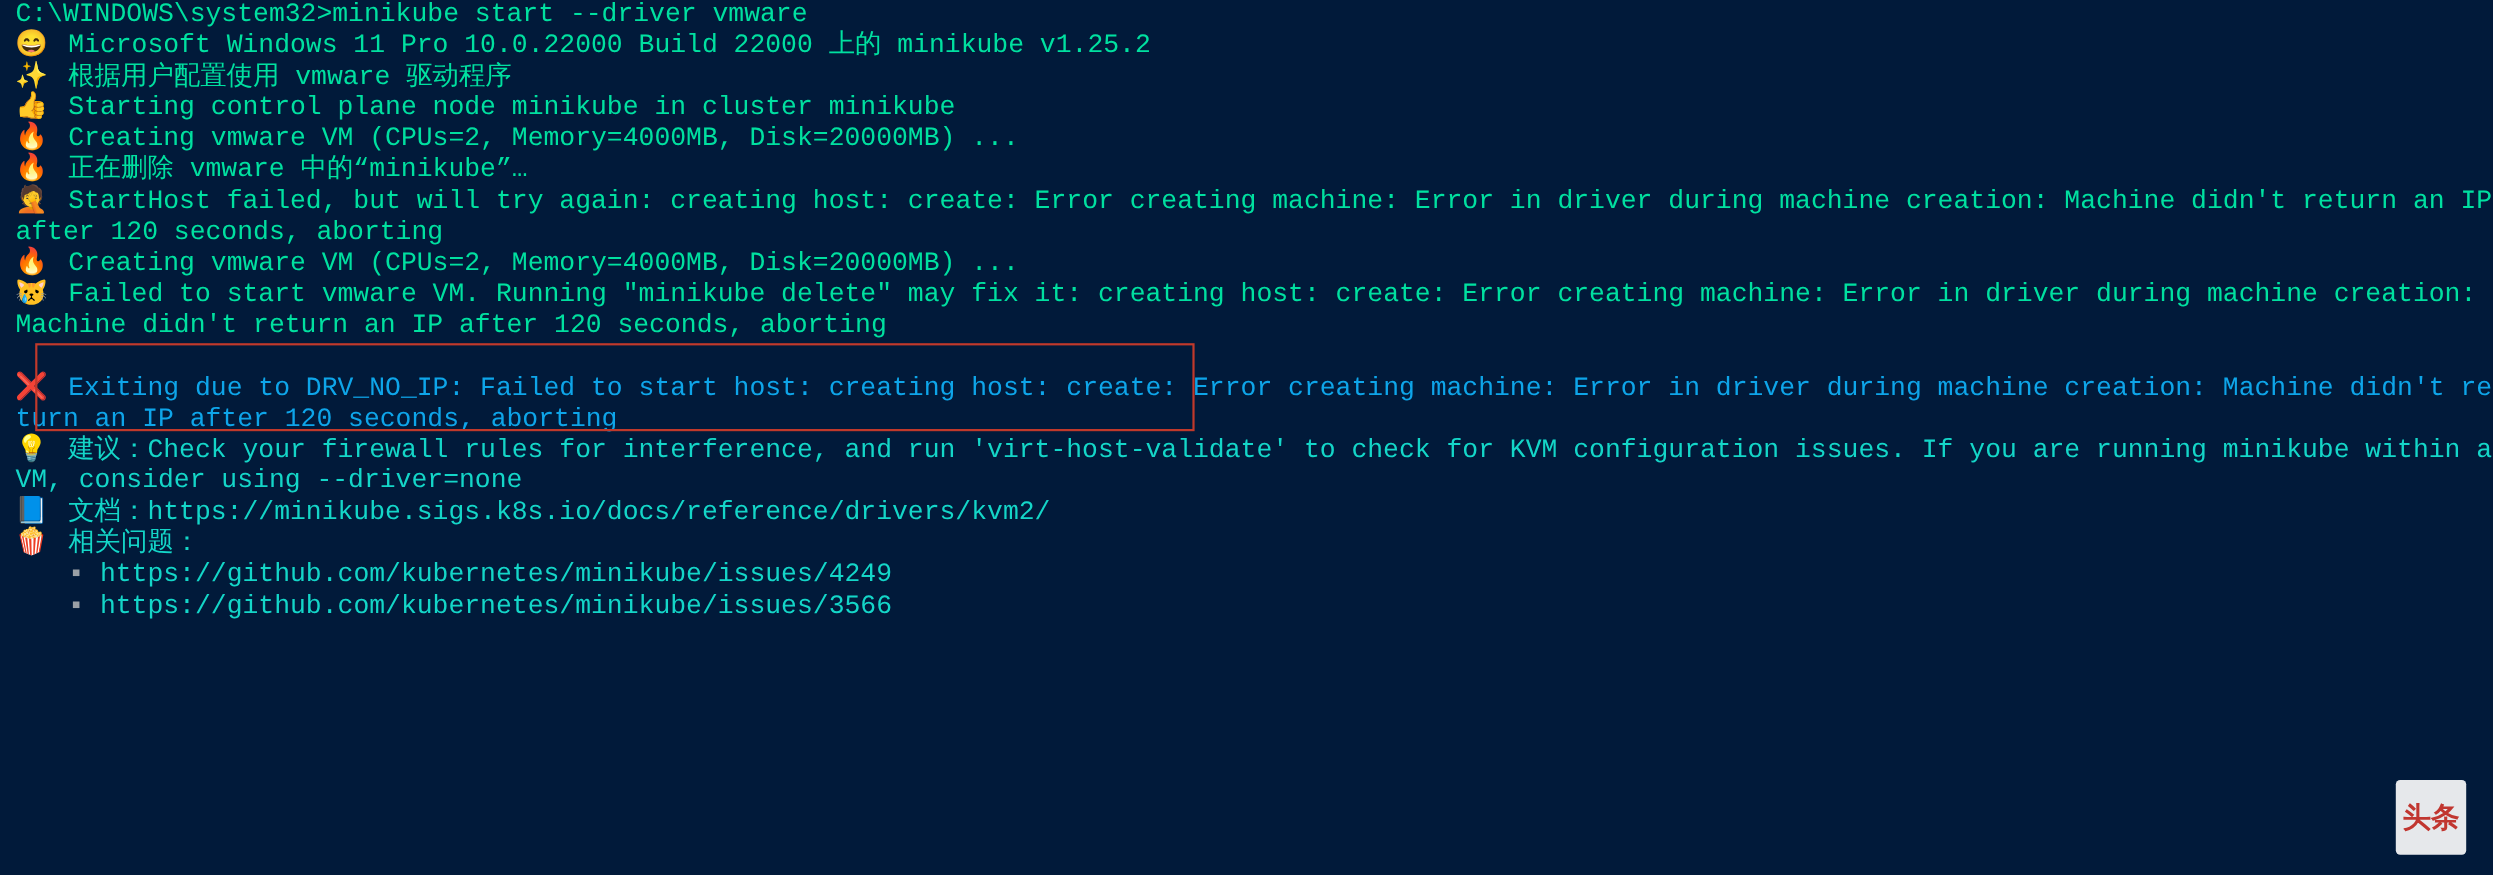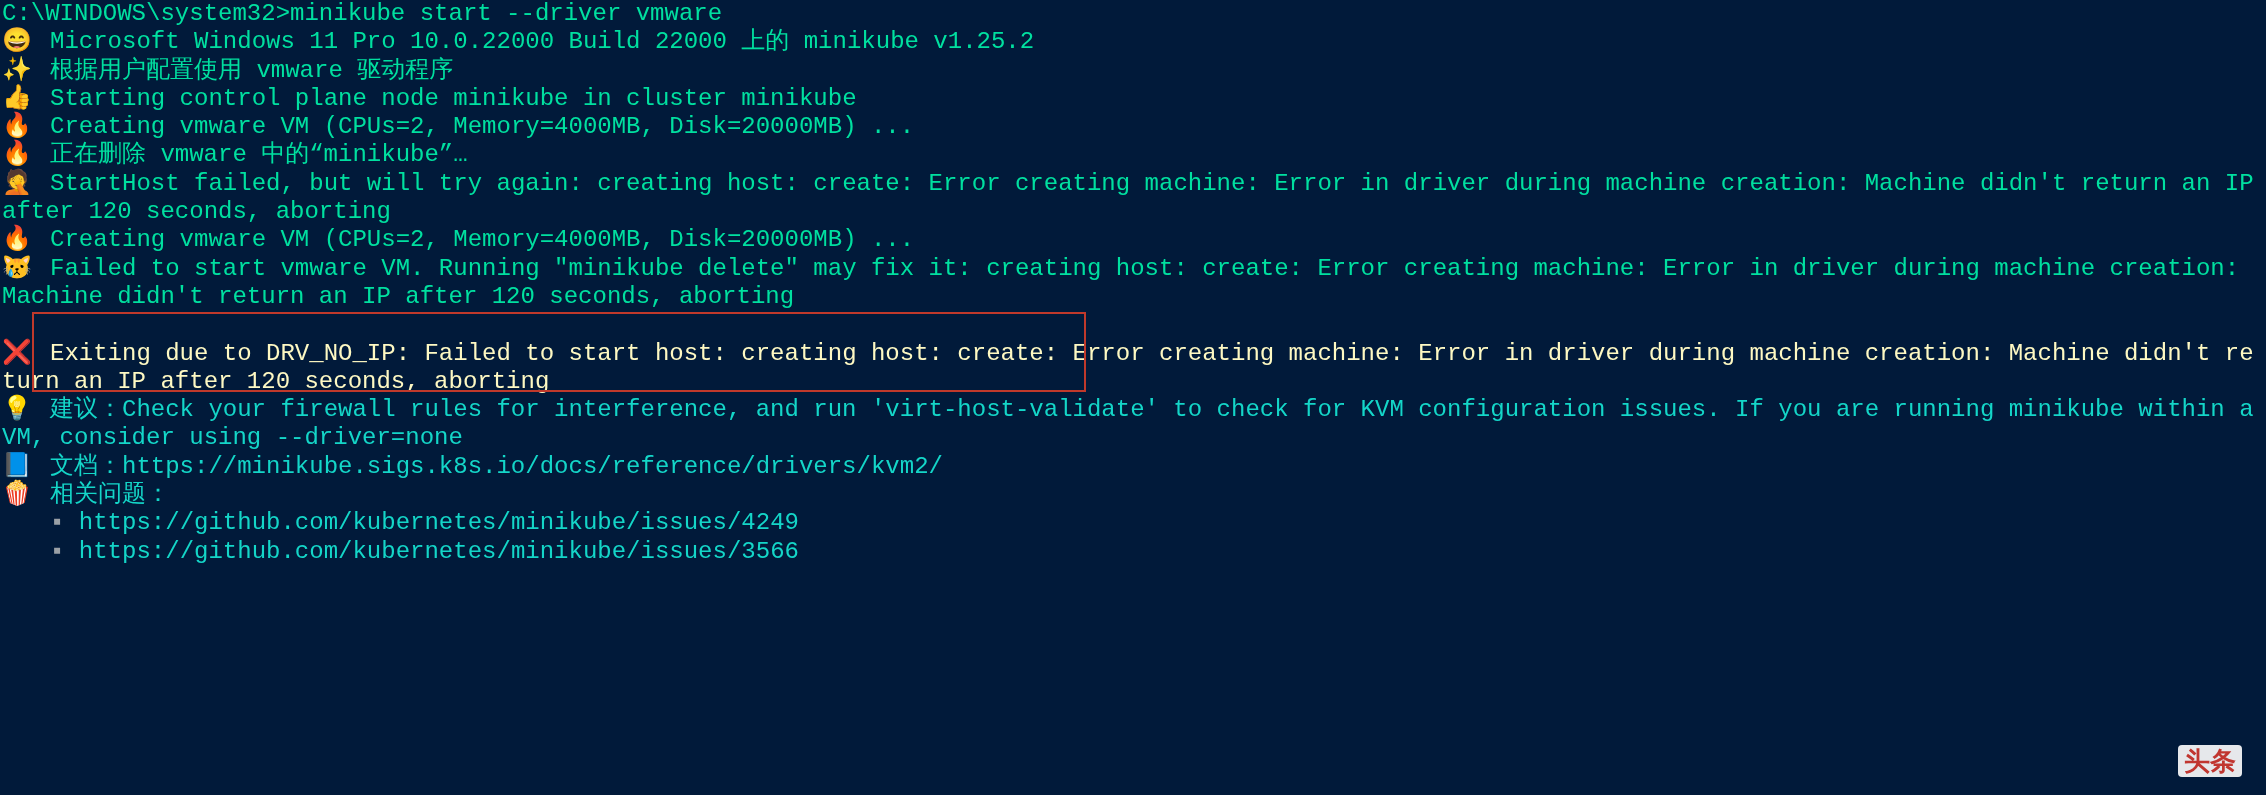--- a/index.html
+++ b/index.html
@@ -12,31 +12,32 @@
     font-size: 24px;
     line-height: 28.3px;
     color: #00e0a0;
     overflow: hidden;
     position: relative;
   }
   .terminal {
     padding: 0 0 0 2px;
     white-space: pre-wrap;
     word-break: break-all;
+    margin-left: 12px;
   }
   .line { display: block; }
   .prompt-path { color: #00e0a0; }
   .icon-cell {
     display: inline-block;
     width: 48px;
     text-align: left;
     vertical-align: top;
   }
   .text-cyan { color: #14d6c8; }
-  .pink { color: #fef9c3; }
+  .pink { color: #0ea5e9; }
   .bullet { color: #9aa0a6; }
   .highlight-box {
     position: absolute;
     border: 2px solid #c0392b;
     pointer-events: none;
   }
   .watermark {
     position: absolute;
     right: 24px;
     bottom: 18px;
@@ -47,21 +48,21 @@
     opacity: 0.9;
     display: flex;
     align-items: center;
     gap: 10px;
   }
   .watermark .logo {
     background: #ffffff;
     color: #d63a2f;
     font-weight: bold;
     font-size: 26px;
-    padding: 2px 6px;
+    padding: 20px 6px;
     border-radius: 4px;
   }
 </style>
 </head>
 <body>
 
 <div class="terminal" id="term"><div class="line"><span class="prompt-path">C:\WINDOWS\system32&gt;</span><span>minikube start --driver vmware</span></div><div class="line" style="text-indent: 0px;"><span class="icon-cell">😄</span><span>Microsoft Windows 11 Pro 10.0.22000 Build 22000 上的 minikube v1.25.2</span></div><div class="line" style="text-indent: 0px;"><span class="icon-cell">✨</span><span>根据用户配置使用 vmware 驱动程序</span></div><div class="line" style="text-indent: 0px;"><span class="icon-cell">👍</span><span>Starting control plane node minikube in cluster minikube</span></div><div class="line" style="text-indent: 0px;"><span class="icon-cell">🔥</span><span>Creating vmware VM (CPUs=2, Memory=4000MB, Disk=20000MB) ...</span></div><div class="line" style="text-indent: 0px;"><span class="icon-cell">🔥</span><span>正在删除 vmware 中的“minikube”…</span></div><div class="line" style="text-indent: 0px;"><span class="icon-cell">🤦</span><span>StartHost failed, but will try again: creating host: create: Error creating machine: Error in driver during machine creation: Machine didn't return an IP after 120 seconds, aborting</span></div><div class="line" style="text-indent: 0px;"><span class="icon-cell">🔥</span><span>Creating vmware VM (CPUs=2, Memory=4000MB, Disk=20000MB) ...</span></div><div class="line" style="text-indent: 0px;"><span class="icon-cell">😿</span><span>Failed to start vmware VM. Running "minikube delete" may fix it: creating host: create: Error creating machine: Error in driver during machine creation: Machine didn't return an IP after 120 seconds, aborting</span></div><div class="line">&nbsp;</div><div class="line" style="text-indent: 0px;"><span class="icon-cell">❌</span><span class="pink">Exiting due to DRV_NO_IP: Failed to start host: creating host: create: Error creating machine: Error in driver during machine creation: Machine didn't return an IP after 120 seconds, aborting</span></div><div class="line" style="text-indent: 0px;"><span class="icon-cell">💡</span><span class="text-cyan">建议：Check your firewall rules for interference, and run 'virt-host-validate' to check for KVM configuration issues. If you are running minikube within a VM, consider using --driver=none</span></div><div class="line" style="text-indent: 0px;"><span class="icon-cell">📘</span><span class="text-cyan">文档：https://minikube.sigs.k8s.io/docs/reference/drivers/kvm2/</span></div><div class="line" style="text-indent: 0px;"><span class="icon-cell">🍿</span><span class="text-cyan">相关问题：</span></div><div class="line"><span class="icon-cell"></span><span class="bullet">▪ </span><span class="text-cyan">https://github.com/kubernetes/minikube/issues/4249</span></div><div class="line"><span class="icon-cell"></span><span class="bullet">▪ </span><span class="text-cyan">https://github.com/kubernetes/minikube/issues/3566</span></div></div>
 
 <div class="highlight-box" id="hl" style="left: 32px; top: 312px; width: 1050px; height: 76px;"></div>
 

